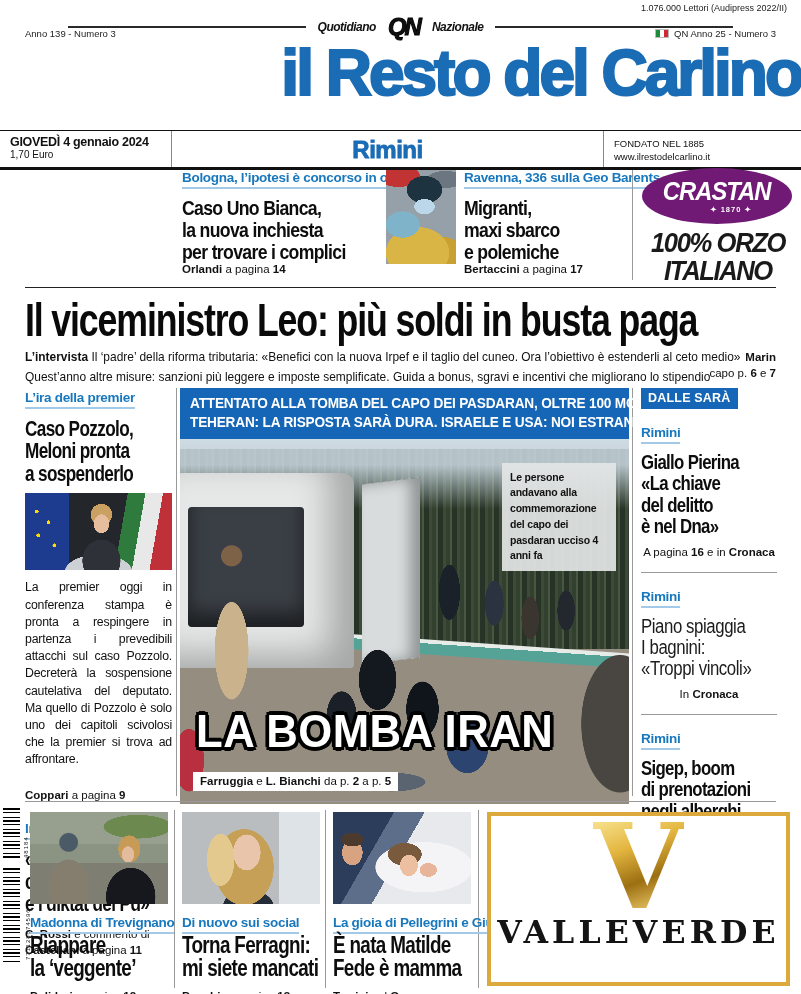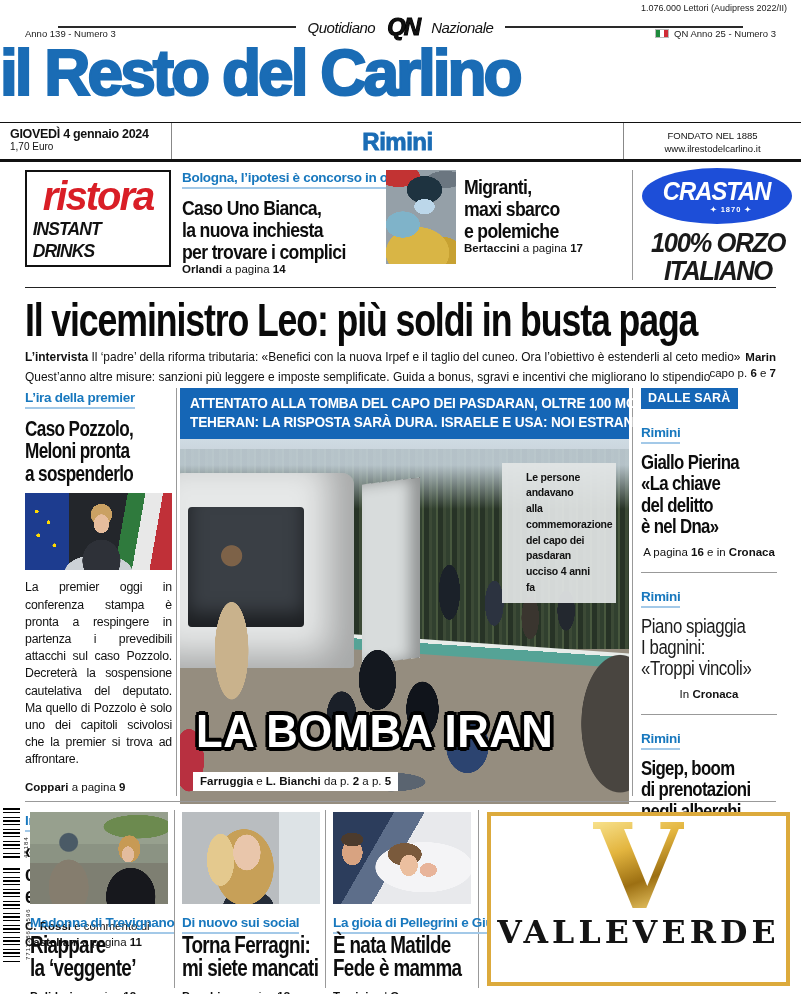--- a/index.html
+++ b/index.html
@@ -6,42 +6,42 @@
   html,body { background:#e9e9e9; }
   body { font-family:"Liberation Sans", sans-serif; color:#111; }
   .page { position:relative; width:801px; height:994px; background:#fff; margin:0 auto; overflow:hidden; }
 
   .b { font-weight:bold; }
 
   
   .readers { position:absolute; top:3px; right:14px; font-size:9px; color:#222; }
   .qn-row { position:absolute; top:13px; left:0; width:100%; display:flex; justify-content:center; align-items:center; gap:12px; }
   .qn-row .rule { width:238px; border-top:2px solid #2a2a2a; height:0; }
-  .qn-row .quot { font-size:15px; font-weight:normal; font-style:italic; letter-spacing:-0.5px; }
+  .qn-row .quot { font-size:12px; font-weight:bold; font-style:italic; letter-spacing:-0.5px; }
   .qn-logo { font-size:24px; font-weight:bold; font-style:italic; letter-spacing:-2px; -webkit-text-stroke:1px #000; }
   .anno { position:absolute; top:28px; font-size:9.5px; color:#222; }
   .anno.left { left:25px; }
   .anno.right { right:25px; display:flex; align-items:center; gap:5px; }
   .flag-it { display:inline-block; width:14px; height:9px; background:linear-gradient(90deg,#1e8a3c 0 33%,#fff 33% 66%,#cf2b36 66%); border:0.5px solid #bbb; }
 
   
-  .masthead { position:absolute; top:36px; left:0; width:100%; text-align:left;
+  .masthead { position:absolute; top:36px; left:0; width:100%; text-align:right;
     font-size:64px; font-weight:bold; letter-spacing:-3px; color:#1a6cb5;
     -webkit-text-stroke:2.2px #1a6cb5; white-space:nowrap; }
 
   
-  .datebar { position:absolute; top:122px; left:0; width:100%; height:40px;
+  .datebar { position:absolute; top:130px; left:0; width:100%; height:40px;
     border-top:1.5px solid #111; border-bottom:3px solid #111; display:flex; }
   .datebar .cell { padding:4px 10px; }
   .datebar .c1 { width:172px; border-right:1px solid #888; }
   .datebar .c1 .d1 { font-size:12.5px; font-weight:bold; letter-spacing:-0.3px; }
   .datebar .c1 .d2 { font-size:10px; }
   .datebar .c2 { flex:1; text-align:center; color:#1a6cb5; font-size:24px; font-weight:bold;
      -webkit-text-stroke:0.8px #1a6cb5; letter-spacing:-0.5px; padding-top:5px;}
-  .datebar .c3 { width:178px; border-left:1px solid #888; text-align:center; font-size:9.5px; padding-top:7px; line-height:1.35; }
+  .datebar .c3 { width:198px; border-left:1px solid #888; text-align:left; font-size:9.5px; padding-top:7px; line-height:1.35; }
 
   
   .kicker { display:inline-block; color:#1878be; font-weight:bold; font-size:13.5px; letter-spacing:-0.3px;
     border-bottom:2px solid #a3c9e8; padding-bottom:2px; white-space:nowrap; }
   .byline { font-size:11.5px; color:#111; }
   .hl { font-weight:bold; white-space:pre-line; letter-spacing:-0.8px; color:#0d0d0d; }
 
   
   .toprow-div { position:absolute; top:287px; left:25px; width:751px; border-top:1.5px solid #222; }
   .ad-ristora { position:absolute; left:25px; top:170px; width:146px; height:97px; border:2px solid #111;
@@ -58,21 +58,21 @@
        radial-gradient(ellipse 12px 9px at 55% 39%, #bcd7ea 85%, transparent 86%),
        radial-gradient(ellipse 22px 17px at 55% 21%, #1e3340 80%, transparent 81%),
        radial-gradient(ellipse 26px 20px at 24% 58%, #7fb3c9 65%, transparent 66%),
        radial-gradient(ellipse 42px 34px at 45% 88%, #d9b545 75%, transparent 76%),
        radial-gradient(ellipse 30px 26px at 80% 92%, #c7a132 75%, transparent 76%),
        radial-gradient(ellipse 30px 16px at 18% 6%, #c23333 70%, transparent 71%),
        radial-gradient(ellipse 26px 12px at 85% 10%, #6b7680 70%, transparent 71%); }
   .story-b { position:absolute; left:464px; top:168px; width:162px; }
   .toprow-vdiv { position:absolute; left:632px; top:170px; height:110px; border-left:1px solid #999; }
   .ad-crastan { position:absolute; left:642px; top:168px; width:152px; text-align:center; }
-  .crastan-oval { width:150px; height:56px; background:#1d4ed8; border-radius:50%;
+  .crastan-oval { width:150px; height:56px; background:#701a75; border-radius:50%;
      display:flex; flex-direction:column; align-items:center; justify-content:center; color:#fff; }
   .crastan-oval .c1 { font-size:25px; font-weight:bold; font-style:italic; letter-spacing:-1px; transform:scaleX(0.95); line-height:1; }
   .crastan-oval .c2 { font-size:7.5px; font-weight:bold; letter-spacing:1px; margin-top:1px;margin-left:28px; }
   .crastan-tag { font-size:27px; font-weight:bold; font-style:italic; letter-spacing:-1.5px; line-height:1.05;
      transform:scaleX(0.95); white-space:pre-line; margin-top:5px; color:#1a1a1a; }
 
   
   .lead-hl { position:absolute; left:25px; top:292px; font-size:47px; font-weight:bold; letter-spacing:-1.5px;
      white-space:nowrap; transform:scaleX(0.76); transform-origin:left top; color:#0a0a0a; }
   .lead-deck { position:absolute; left:25px; top:347px; font-size:13.5px; line-height:1.5; }
@@ -92,21 +92,21 @@
        radial-gradient(ellipse 13px 13px at 52% 28%, #caa163 82%, transparent 83%),
        radial-gradient(ellipse 27px 30px at 52% 88%, #2e3138 70%, transparent 71%),
        radial-gradient(ellipse 42px 22px at 50% 103%, #ccd1d6 80%, transparent 81%),
        radial-gradient(circle 2px at 8% 24%, #ffd900 90%, transparent),
        radial-gradient(circle 2px at 16% 38%, #ffd900 90%, transparent),
        radial-gradient(circle 2px at 9% 55%, #ffd900 90%, transparent),
        radial-gradient(circle 2px at 20% 68%, #ffd900 90%, transparent),
        linear-gradient(100deg, transparent 64%, #2f7a3d 64% 75%, #e8e8e8 75% 86%, #c03038 86%),
        linear-gradient(90deg, #1d3c8f 0 30%, transparent 30%); }
   .colL .body { margin-top:9px; font-size:12.3px; line-height:1.4; text-align:justify; letter-spacing:-0.2px; }
-  .colL .byline { margin-top:12px; }
+  .colL .byline { margin-top:20px; }
   .colL .k2 { margin-top:18px; }
   .colL .by2 { margin-top:10px; line-height:1.4; }
 
   .center { position:absolute; left:180px; top:388px; width:449px; }
   .banner { background:#1566b6; color:#fff; padding:6px 10px 7px; }
   .banner .bl { font-size:14.5px; font-weight:bold; white-space:nowrap; transform:scaleX(0.94); transform-origin:left top; line-height:1.3; letter-spacing:-0.2px; }
   .iran { position:relative; width:449px; height:365px; background:#958d7f; overflow:hidden; }
   .iran .sky { position:absolute; top:0; left:0; right:0; height:34px; background:linear-gradient(180deg,#cfdbe3,#c2ccd2); }
   .iran .trees { position:absolute; top:10px; left:0; right:0; height:200px;
      background-image:
@@ -129,21 +129,21 @@
        radial-gradient(ellipse 34px 44px at 64% 84%, #2c4470 62%, transparent 63%),
        radial-gradient(ellipse 24px 40px at 36% 76%, #1a1f28 62%, transparent 63%),
        radial-gradient(ellipse 55px 15px at 47% 94%, #5a6470 62%, transparent 63%),
        radial-gradient(ellipse 17px 44px at 60% 42%, #1b2129 62%, transparent 63%),
        radial-gradient(ellipse 15px 36px at 70% 45%, #2c3340 62%, transparent 63%),
        radial-gradient(ellipse 14px 34px at 78% 49%, #3a352f 62%, transparent 63%),
        radial-gradient(ellipse 14px 32px at 86% 47%, #23282f 62%, transparent 63%),
        radial-gradient(ellipse 62px 110px at 98% 78%, #494540 62%, transparent 63%),
        radial-gradient(ellipse 24px 50px at 2% 88%, #b83040 62%, transparent 63%); }
   .iran-caption { position:absolute; top:24px; right:13px; width:114px; background:rgba(226,229,229,.93);
-     font-size:10.5px; font-weight:bold; line-height:1.5; padding:7px 24px; letter-spacing:-0.2px;margin-left:6px; }
+     font-size:10.5px; font-weight:bold; line-height:1.5; padding:7px 8px; letter-spacing:-0.2px;margin-left:6px; }
   .iran-title { position:absolute; left:16px; bottom:46px; color:#fff; font-size:47px; font-weight:bold;
      letter-spacing:0.5px; transform:scaleX(0.93); transform-origin:left bottom; white-space:nowrap;
      text-shadow:-3px -3px 0 #000, 3px -3px 0 #000, -3px 3px 0 #000, 3px 3px 0 #000, 0 4px 0 #000, 4px 0 0 #000, -4px 0 0 #000, 0 -4px 0 #000; }
   .iran-byline { position:absolute; left:13px; bottom:13px; background:#fff; padding:3px 7px 4px; font-size:11.5px; }
 
   .colR { position:absolute; left:641px; top:388px; width:136px; }
   .badge { display:inline-block; background:#1566b6; color:#fff; font-weight:bold; font-size:12.5px;
      letter-spacing:0.2px; padding:3px 7px 4px; }
   .colR .item { margin-top:14px; }
   .colR .hl { font-size:20px; line-height:1.07; transform:scaleX(0.84); transform-origin:left top; margin-top:8px; white-space:pre; }
@@ -232,36 +232,33 @@
       <div class="d1">GIOVEDÌ 4 gennaio 2024</div>
       <div class="d2">1,70 Euro</div>
     </div>
     <div class="cell c2">Rimini</div>
     <div class="cell c3">
       <div>FONDATO NEL 1885</div>
       <div>www.ilrestodelcarlino.it</div>
     </div>
   </div>
 
-  <div class="ad-ristora">
-    <div class="r1">ristora</div>
-    <div class="r2">INSTANT DRINKS</div>
-  </div>
 
   <div class="story-a">
     <span class="kicker">Bologna, l’ipotesi è concorso in omicidio</span>
     <div class="hl">Caso Uno Bianca,
 la nuova inchiesta
 per trovare i complici</div>
     <div class="byline"><span class="b">Orlandi</span><span> a pagina </span><span class="b">14</span></div>
   </div>
 
   <div class="photo-migranti"></div>
 
   <div class="story-b">
+    <span class="kicker">Ravenna, 336 sulla Geo Barents</span>
     <div class="hl">Migranti,
 maxi sbarco
 e polemiche</div>
     <div class="byline"><span class="b">Bertaccini</span><span> a pagina </span><span class="b">17</span></div>
   </div>
 
   <div class="toprow-vdiv"></div>
 
   <div class="ad-crastan">
     <div class="crastan-oval">

